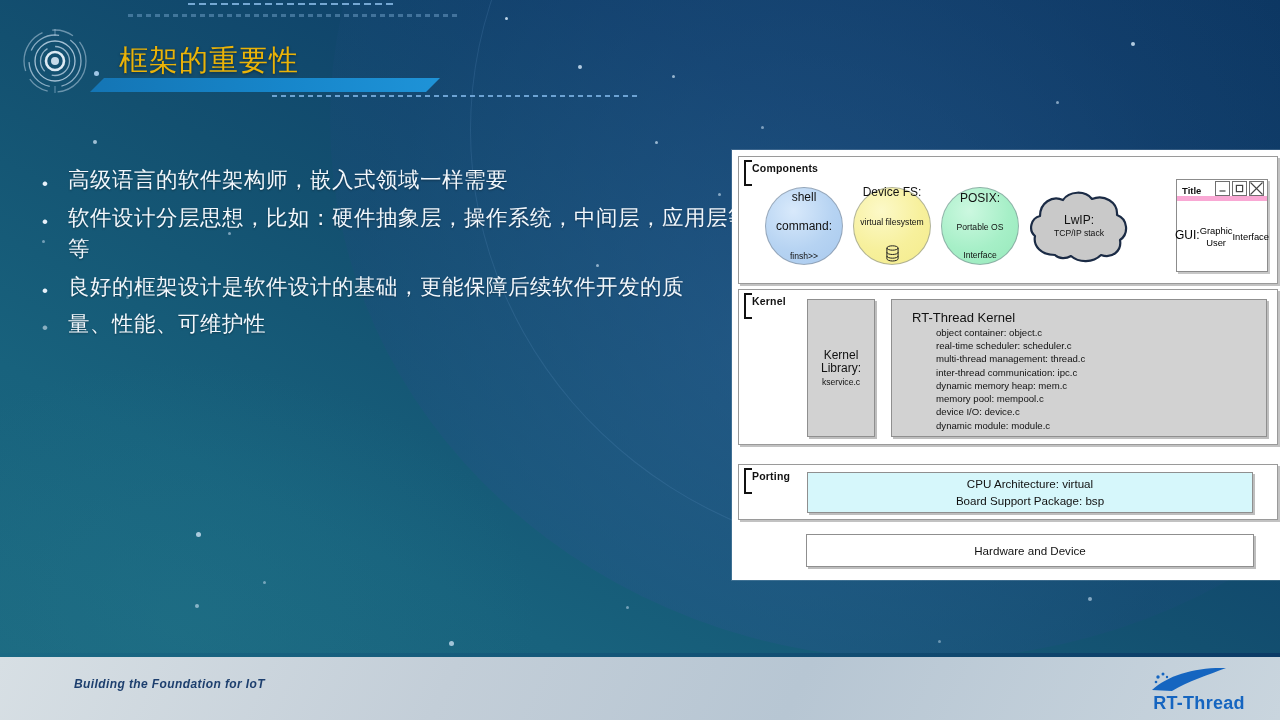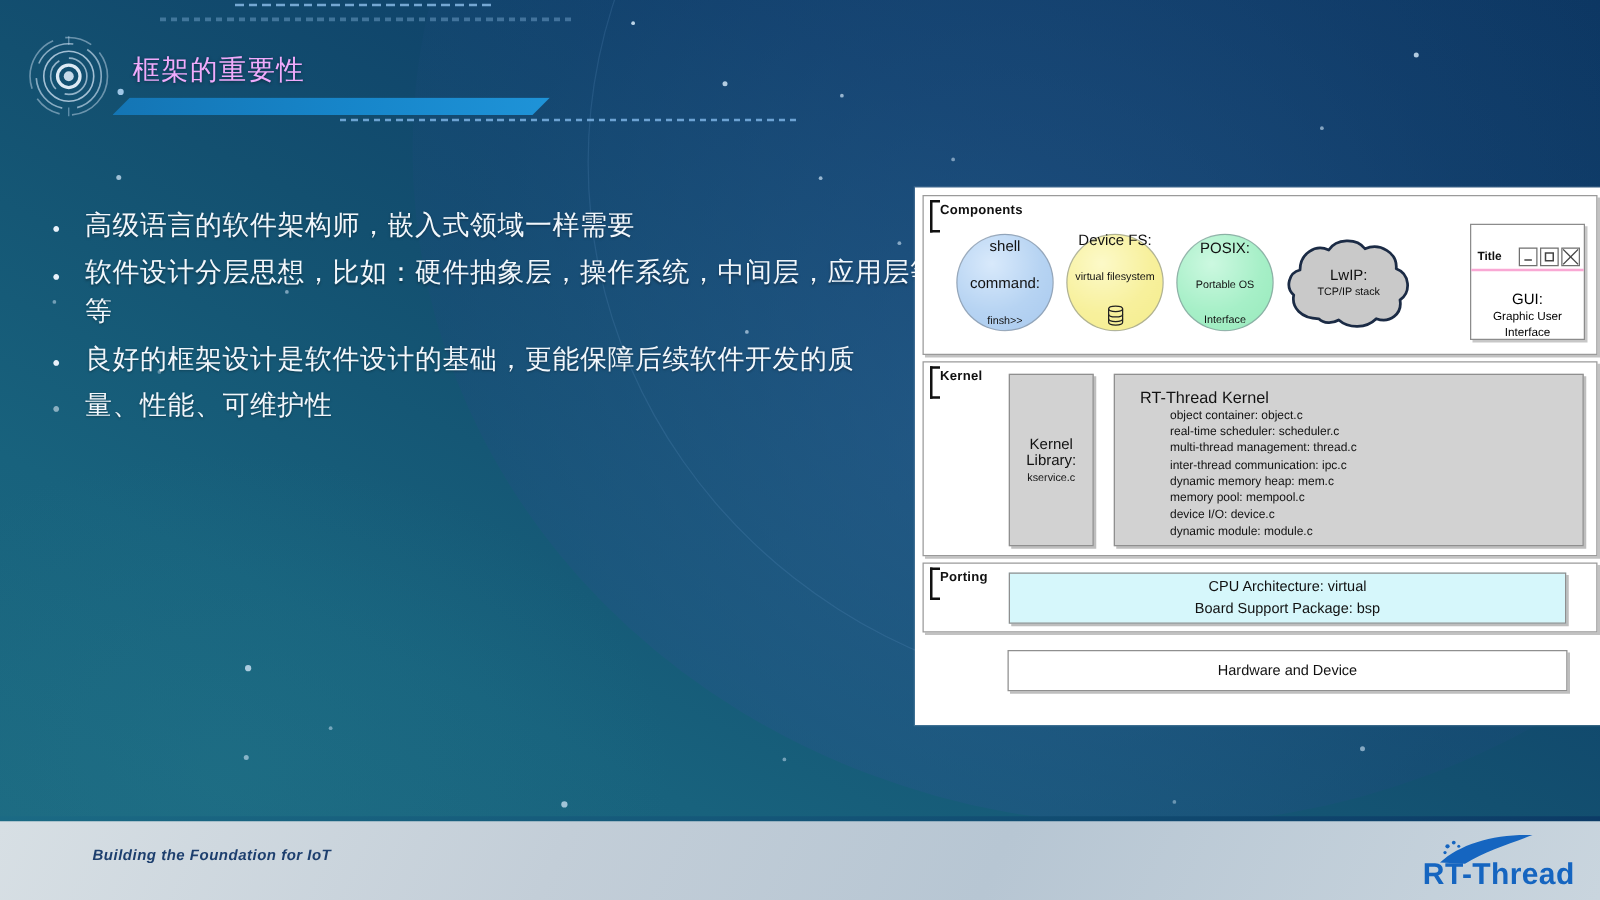--- a/index.html
+++ b/index.html
@@ -66,22 +66,22 @@
     position:absolute; left:22px; top:28px;
     width:66px; height:66px;
   }
   .logo-dot-after {
     position:absolute; left:94px; top:71px;
     width:5px; height:5px; border-radius:50%;
     background:#9fc6e6;
   }
 
   .slide-title {
-    position:absolute; left:106px; top:41px;
-    font-size:22px; color:#f0abfc;
+    position:absolute; left:119px; top:41px;
+    font-size:29px; color:#eab308;
     letter-spacing:1px;
     text-shadow:0 1px 3px rgba(0,0,0,.45);
     white-space:nowrap;
   }
 
   .title-banner {
     position:absolute; left:90px; top:78px;
     width:350px; height:14px;
     background:linear-gradient(to right,#1477b8 0%, #1789cf 55%, #1f97dd 100%);
     clip-path: polygon(4% 0, 100% 0, 96% 100%, 0% 100%);
@@ -170,30 +170,30 @@
   .cloud-svg { position:absolute; left:0; top:0; }
   .cloud-txt { position:relative; z-index:2; }
 
   #gui-win {
     position:absolute; right:9px; top:22px;
     width:92px; height:93px;
     border:1px solid #8c8c8c; background:#fff;
     box-shadow:2px 2px 0 rgba(130,130,130,.45);
   }
   .gui-titlebar {
-    height:21px; border-bottom:2px solid #f9a8d4;
-    display:flex; align-items:center; padding:0 3px; gap:2px;margin-top:16px;
+    height:21px; border-bottom:5px solid #f9a8d4;
+    display:flex; align-items:flex-end; padding:0 3px; gap:2px;
   }
   .gui-title-txt { font-size:9.5px; font-weight:bold; color:#111; flex:1; padding-left:2px; }
   .win-btn {
     width:15px; height:15px; border:1px solid #6f6f6f;
     display:flex; align-items:center; justify-content:center;
   }
   .gui-body {
-    height:70px; display:flex; flex-direction:column;
+    height:70px; display:flex; 
     align-items:center; justify-content:center; text-align:center;
   }
   .gui-body .c-title { font-size:12px; }
   .gui-body .c-sub { font-size:9.4px; }
 
   
   #sec-kernel { height:156px; margin-top:5px; }
   #kernel-lib {
     position:absolute; left:68px; top:9px;
     width:68px; height:138px;
@@ -206,21 +206,21 @@
   #kernel-main {
     position:absolute; left:152px; top:9px; right:10px; height:138px;
     background:#d2d2d2; border:1px solid #8f8f8f;
     box-shadow:2px 2px 0 rgba(125,125,125,.5);
     padding:10px 0 0 20px; color:#111;
   }
   .k-head { font-size:13px; margin-bottom:1px; }
   .k-item { font-size:9.6px; line-height:1.38; padding-left:24px; }
 
   
-  #sec-porting { height:56px; margin-top:5px; }
+  #sec-porting { height:56px; margin-top:19px; }
   #porting-box {
     position:absolute; left:68px; top:7px; right:24px; height:41px;
     background:#d6f7fb; border:1px solid #8f8f8f;
     box-shadow:2px 2px 0 rgba(125,125,125,.5);
     display:flex; flex-direction:column;
     align-items:center; justify-content:center;
     color:#111; font-size:11.6px; line-height:1.45;
   }
 
   
@@ -246,21 +246,21 @@
     font-size:12px; font-weight:bold; font-style:italic;
     color:#1d3f6e; letter-spacing:.4px;margin-left:32px;
   }
   .footer-logo {
     position:absolute; right:16px; top:8px;
     width:130px; height:48px;
   }
   .logo-text {
     position:absolute; left:0; bottom:-1px; width:100%;
     text-align:center;
-    font-size:24px; font-weight:bold; color:#1565c0;
+    font-size:18px; font-weight:bold; color:#1565c0;
     letter-spacing:.3px;
   }
 </style>
 </head>
 <body>
 
 <div id="slide">
 
   <div class="bg-base"></div>
   <div class="bg-arc"></div>

